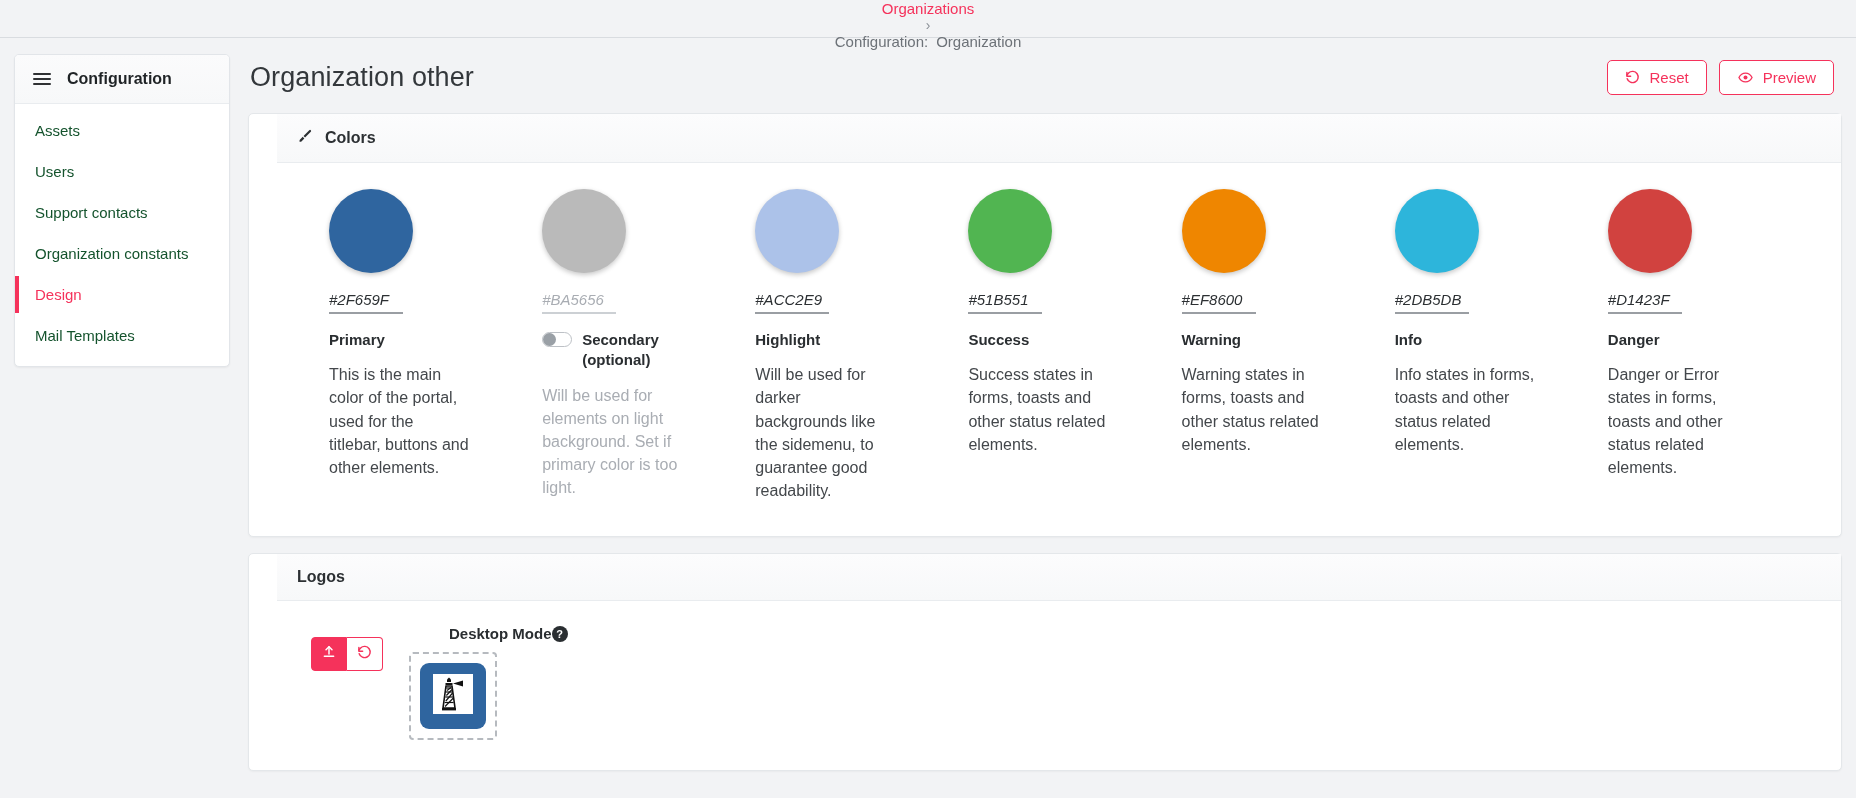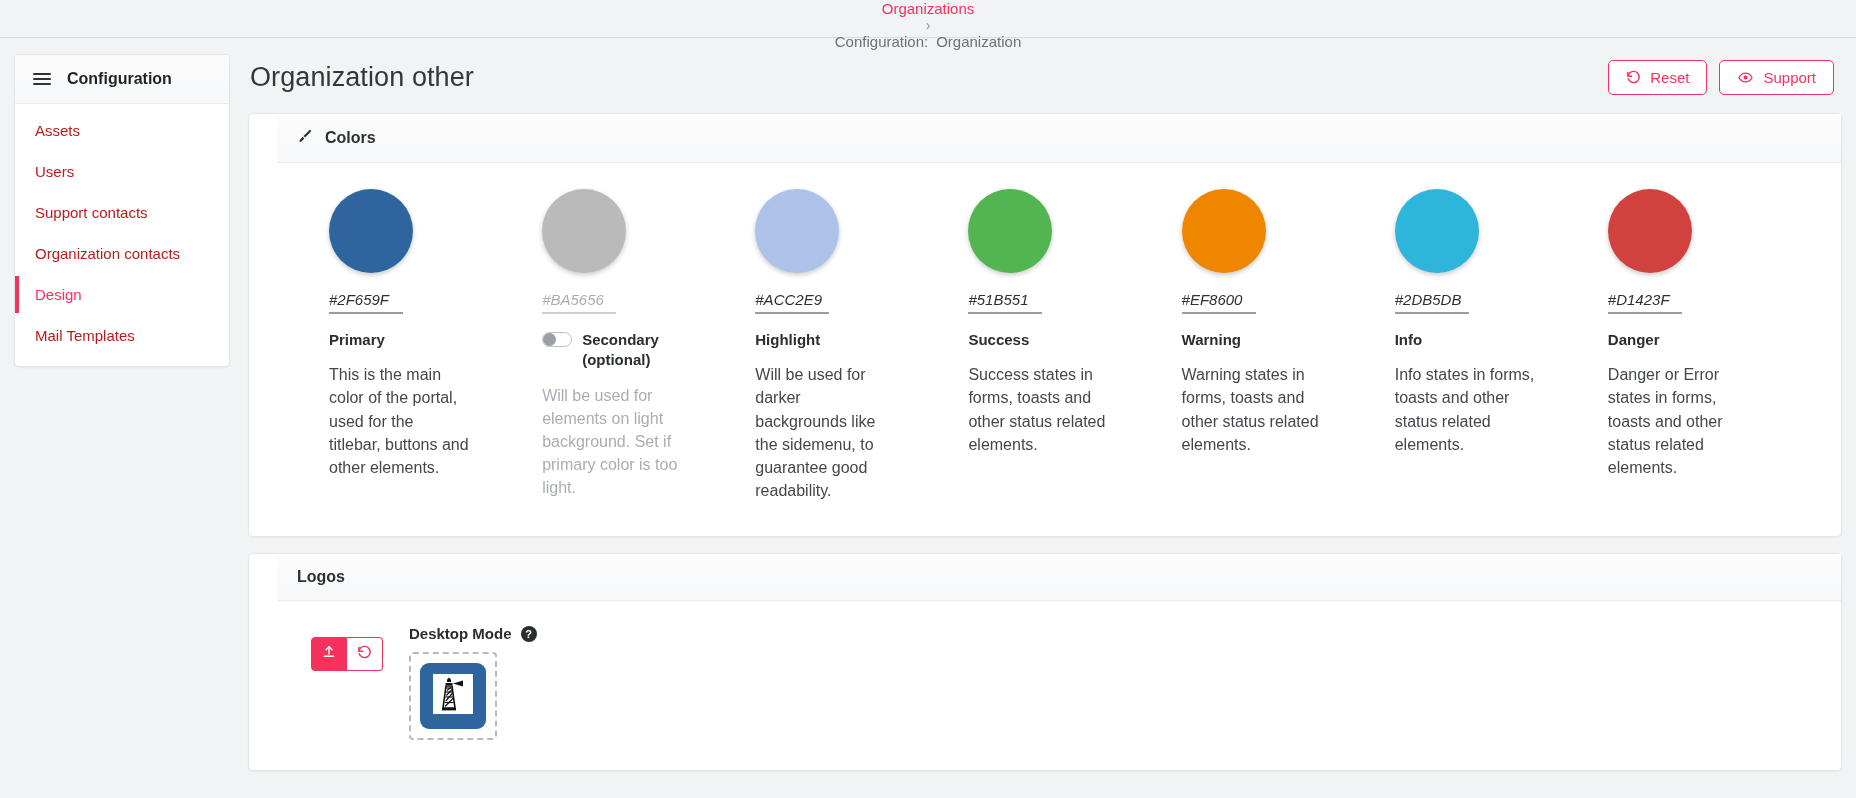--- a/index.html
+++ b/index.html
@@ -51,21 +51,21 @@
     background: linear-gradient(#fbfbfc, #f7f8f9);
   }
   .hamburger { width: 18px; display: flex; flex-direction: column; gap: 3px; cursor: pointer; }
   .hamburger i { display: block; height: 2px; background: #2f3133; border-radius: 1px; }
   .sidebar-title { font-size: 16px; font-weight: bold; color: #1f2326; }
   .sidebar-list { list-style: none; padding: 6px 0 10px; }
   .sidebar-item {
     position: relative;
     padding: 12px 20px;
     font-size: 15px;
-    color: #b91c1c;
+    color: #14532d;
     cursor: pointer;
   }
   .sidebar-item.active { color: #f5325b; }
   .sidebar-item.active::before {
     content: "";
     position: absolute;
     left: 0; top: 2px; bottom: 2px;
     width: 4px;
     background: #f5325b;
   }
@@ -190,23 +190,24 @@
   .logo-btn {
     width: 36px; height: 34px;
     display: flex; align-items: center; justify-content: center;
     border: 1px solid #f5325b;
     cursor: pointer;
   }
   .logo-btn.upload { background: #f5325b; border-radius: 4px 0 0 4px; }
   .logo-btn.reset { background: #ffffff; border-left: none; border-radius: 0 4px 4px 0; }
   .logo-field { }
   .logo-label {
-    display: flex; align-items: center; gap: 9px;
+    display: flex; align-items: center; 
     font-size: 15px; font-weight: bold; color: #2a2e31;
     margin-bottom: 10px;
+    margin-left: 40px;
   }
   .help-icon {
     width: 16px; height: 16px; border-radius: 50%;
     background: #2a2e31; color: #ffffff;
     font-size: 11px; font-weight: bold;
     display: flex; align-items: center; justify-content: center;
     cursor: pointer;
   }
   .logo-dropzone {
     width: 88px; height: 88px;
@@ -241,21 +242,21 @@
           <i></i>
           <i></i>
           <i></i>
         </span>
       <span class="sidebar-title">Configuration</span>
     </div>
     <ul class="sidebar-list">
       <li class="sidebar-item">Assets</li>
       <li class="sidebar-item">Users</li>
       <li class="sidebar-item">Support contacts</li>
-      <li class="sidebar-item">Organization contacts</li>
+      <li class="sidebar-item">Organization constants</li>
       <li class="sidebar-item active">Design</li>
       <li class="sidebar-item">Mail Templates</li>
     </ul>
   </nav>
 
   <main class="main">
 
     <div class="main-header">
       <h1 class="page-title">Organization other</h1>
       <div class="header-actions">
@@ -268,21 +269,21 @@
           </span>
           <span>Reset</span>
         </button>
         <button class="btn-outline">
           <span>
             <svg width="17" height="15" viewBox="0 0 24 24" fill="none" stroke="#f5325b" stroke-width="2.1" stroke-linecap="round" stroke-linejoin="round">
               <path d="M1.5 12S5 5 12 5s10.5 7 10.5 7-3.5 7-10.5 7S1.5 12 1.5 12z"></path>
               <circle cx="12" cy="12" r="3.2" fill="#f5325b" stroke="none"></circle>
             </svg>
           </span>
-          <span>Support</span>
+          <span>Preview</span>
         </button>
       </div>
     </div>
 
     <section class="card">
       <div class="card-header">
         <span>
           <svg width="16" height="16" viewBox="0 0 24 24" fill="#2c3033">
             <path d="M20.7 3.3a1.6 1.6 0 0 0-2.3 0l-8.6 8.6 2.3 2.3 8.6-8.6a1.6 1.6 0 0 0 0-2.3z"></path>
             <path d="M8.6 13.3l-4 4c-.5.5-.8 1.2-.8 1.9v1.3h1.3c.7 0 1.4-.3 1.9-.8l4-4-2.4-2.4z"></path>

